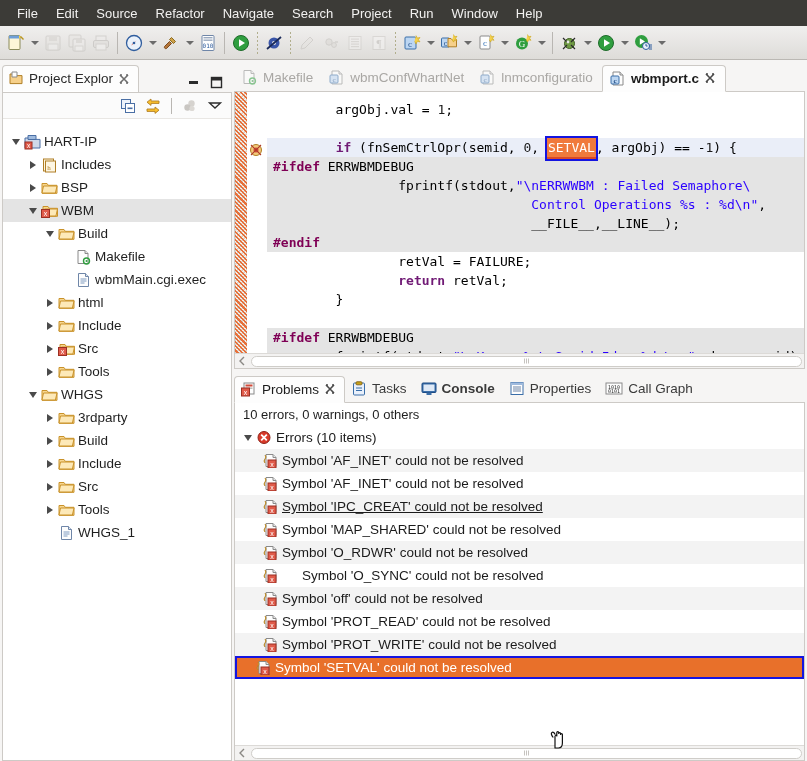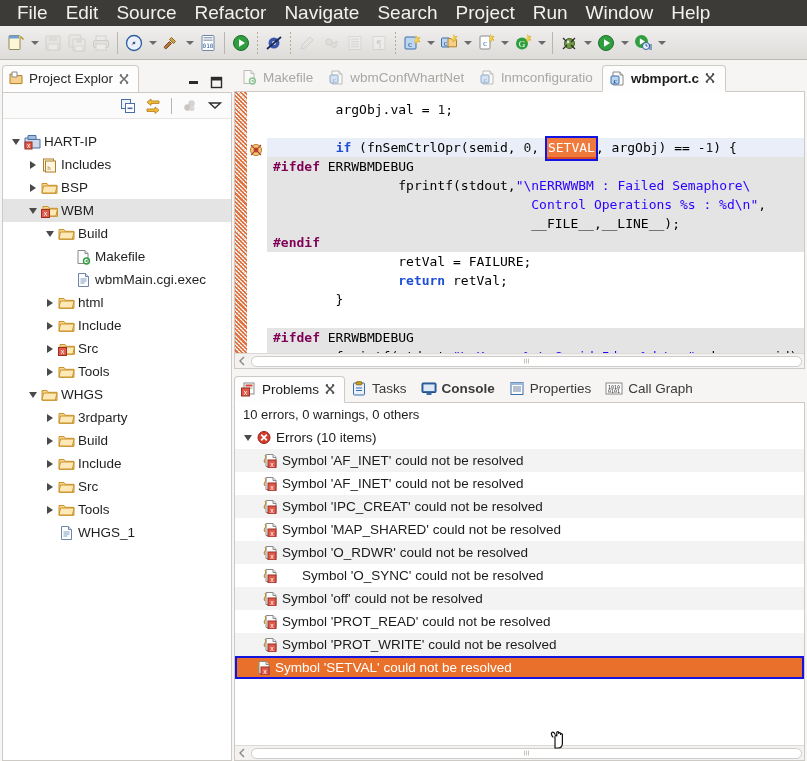--- a/index.html
+++ b/index.html
@@ -9,21 +9,21 @@
     font-family:"Liberation Sans", sans-serif;
     -webkit-font-smoothing:antialiased;
   }
 
   
   .menubar{
     height:26px; background:#3c3b37; display:flex; align-items:center;
     padding-left:8px; gap:0px;
   }
   .menubar .mi{
-    color:#f2f1f0; font-size:19px; padding:3px 9px; white-space:nowrap;
+    color:#f2f1f0; font-size:13px; padding:3px 9px; white-space:nowrap;
     cursor:default;
   }
 
   
   .toolbar{
     height:34px; background:linear-gradient(#f0efee,#dedcd9);
     border-bottom:1px solid #bbb8b4;
     display:flex; align-items:center; padding:0 4px; gap:0px;
   }
   .tb{ width:24px;height:26px;display:flex;align-items:center;justify-content:center;cursor:default;}
@@ -100,21 +100,21 @@
   }
   .gutter{ width:20px;flex:0 0 20px;background:#fff;position:relative;}
   .codearea{
     flex:1;overflow:hidden;position:relative;background:#fff;
     font-family:"DejaVu Sans Mono","Liberation Mono",monospace;
     font-size:13px;line-height:19px; padding-top:8px; white-space:pre;
   }
   .cl{ height:19px; padding-left:6px; }
   .cl.hl{ background:#eaeef8; }
   .cl.gray{ background:#e4e4e4; }
-  .kw{ color:#1d4ed8;font-weight:bold;margin-top:24px;}
+  .kw{ color:#701a75;font-weight:bold;margin-top:24px;}
   .pp{ color:#7f0055;font-weight:bold;}
   .str{ color:#2a00ff;}
   .num{ color:#1b1b1b;}
   .occ{
     background:#f07a3c;color:#ffffff;padding:0 1px;
     border-bottom:2px solid #d94a27;
   }
   .occbox{
     outline:2px solid #1414e0; display:inline-block;
   }
@@ -777,21 +777,21 @@
                 <svg width="17" height="15" viewBox="0 0 17 15">
                   <path d="M4 1.5 h7 l3 3 v9 H4z" fill="#fdfdfd" stroke="#8a8a8a"></path>
                   <path d="M11 1.5 v3 h3" fill="#e7e7e7" stroke="#8a8a8a"></path>
                   <path d="M3 2 q2 2 0 4 q-2 2 0 4" fill="#f5d04a" stroke="#b07f26"></path>
                   <rect x="6" y="7" width="8" height="8" fill="#e05b4a" stroke="#9b2f22"></rect>
                   <text x="10" y="13.8" font-size="7" text-anchor="middle" fill="#fff" font-family="sans-serif">x</text>
                 </svg>
               </span>
               <span>Symbol 'AF_INET' could not be resolved</span>
             </div>
-            <div class="prow alt" style="padding-left: 26px;">
+            <div class="prow alt" style="padding-left: 26px; text-decoration: underline;">
               <span class="pi">
                 <svg width="17" height="15" viewBox="0 0 17 15">
                   <path d="M4 1.5 h7 l3 3 v9 H4z" fill="#fdfdfd" stroke="#8a8a8a"></path>
                   <path d="M11 1.5 v3 h3" fill="#e7e7e7" stroke="#8a8a8a"></path>
                   <path d="M3 2 q2 2 0 4 q-2 2 0 4" fill="#f5d04a" stroke="#b07f26"></path>
                   <rect x="6" y="7" width="8" height="8" fill="#e05b4a" stroke="#9b2f22"></rect>
                   <text x="10" y="13.8" font-size="7" text-anchor="middle" fill="#fff" font-family="sans-serif">x</text>
                 </svg>
               </span>
               <span>Symbol 'IPC_CREAT' could not be resolved</span>

